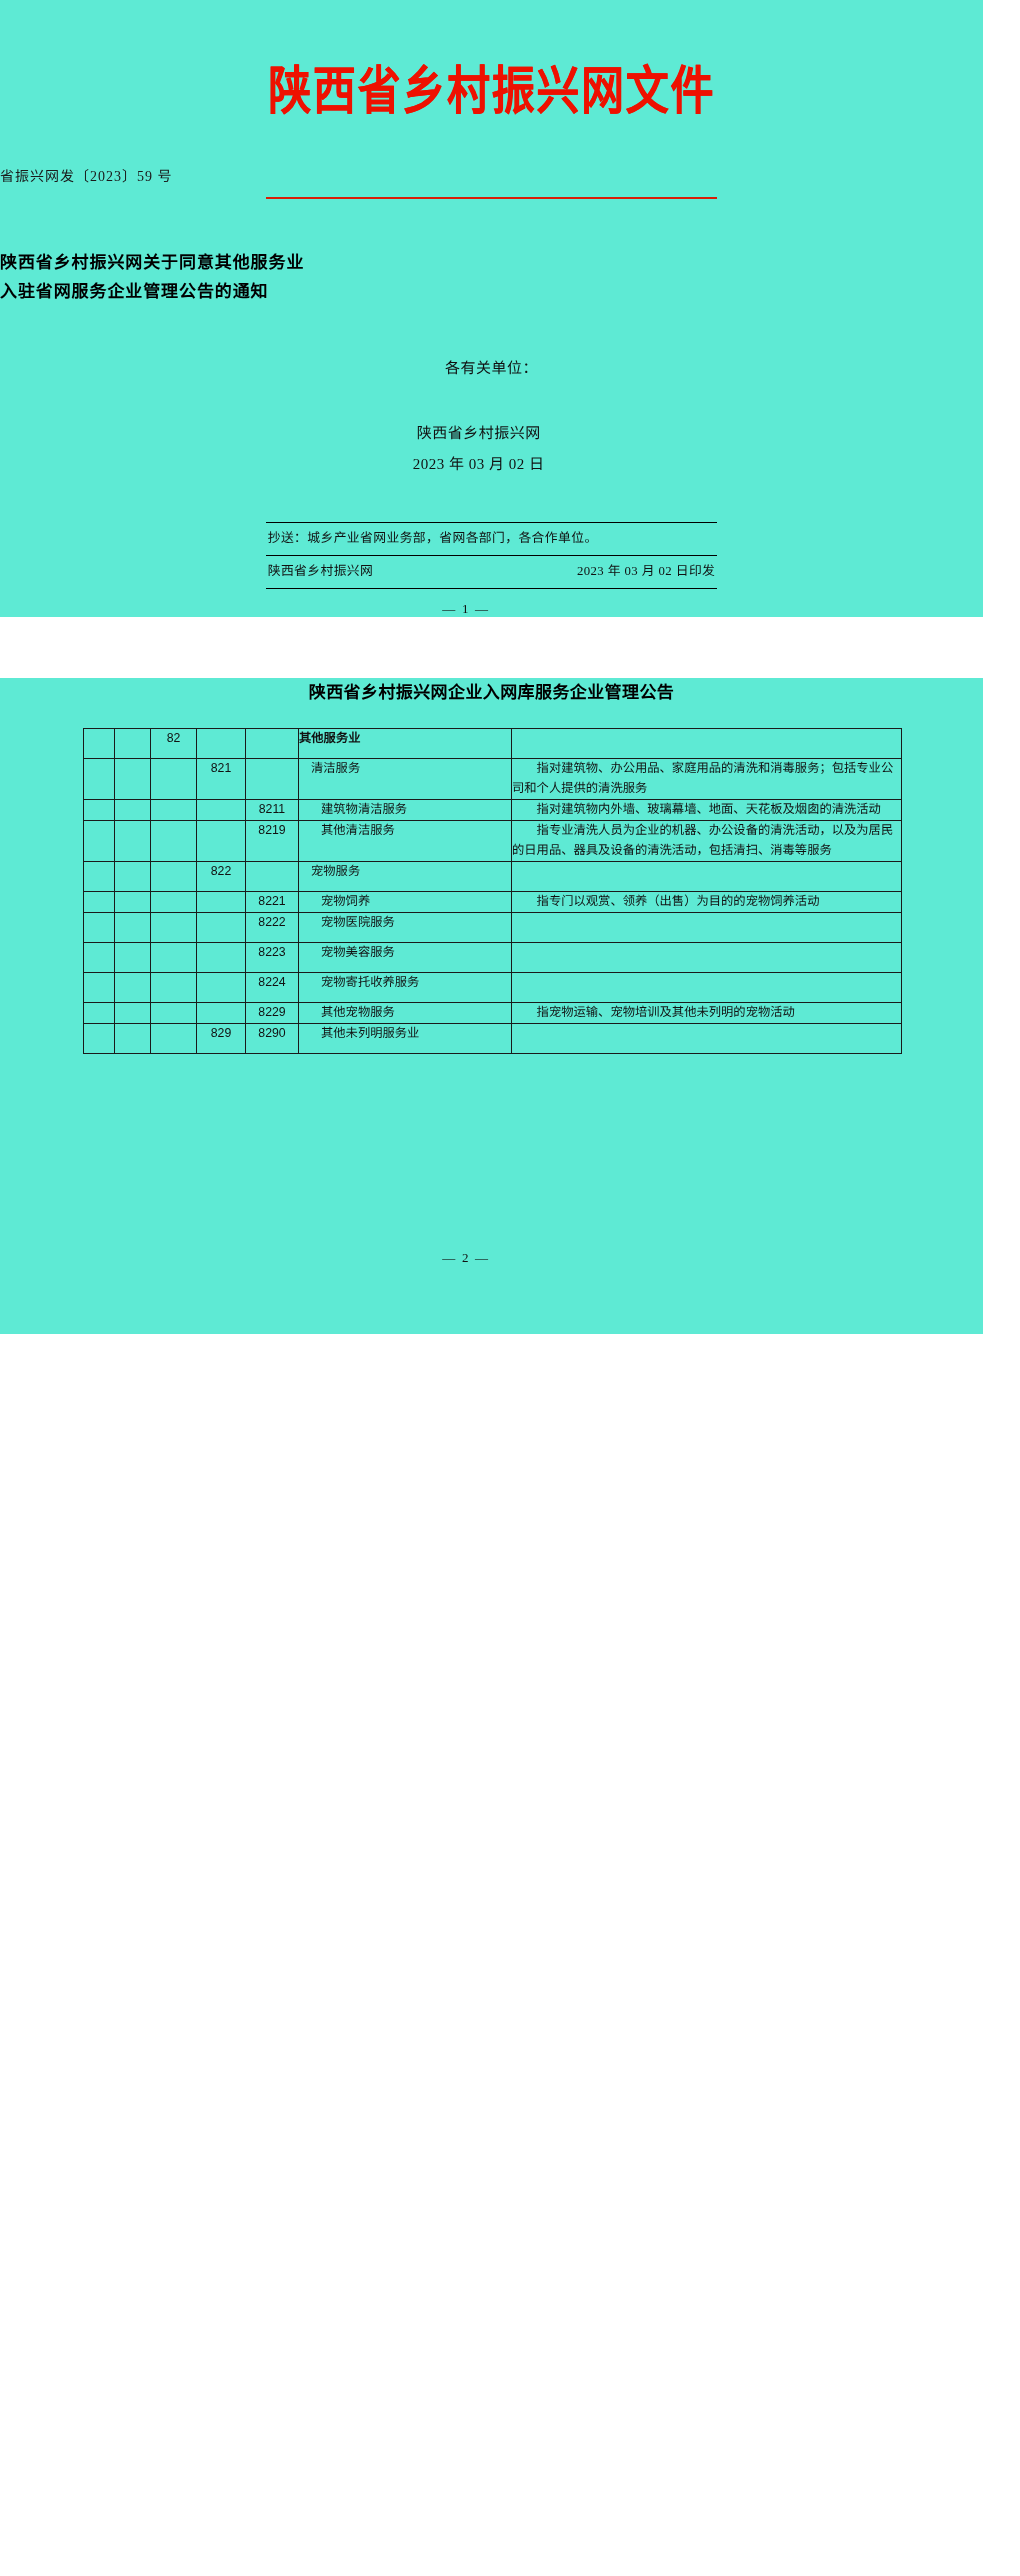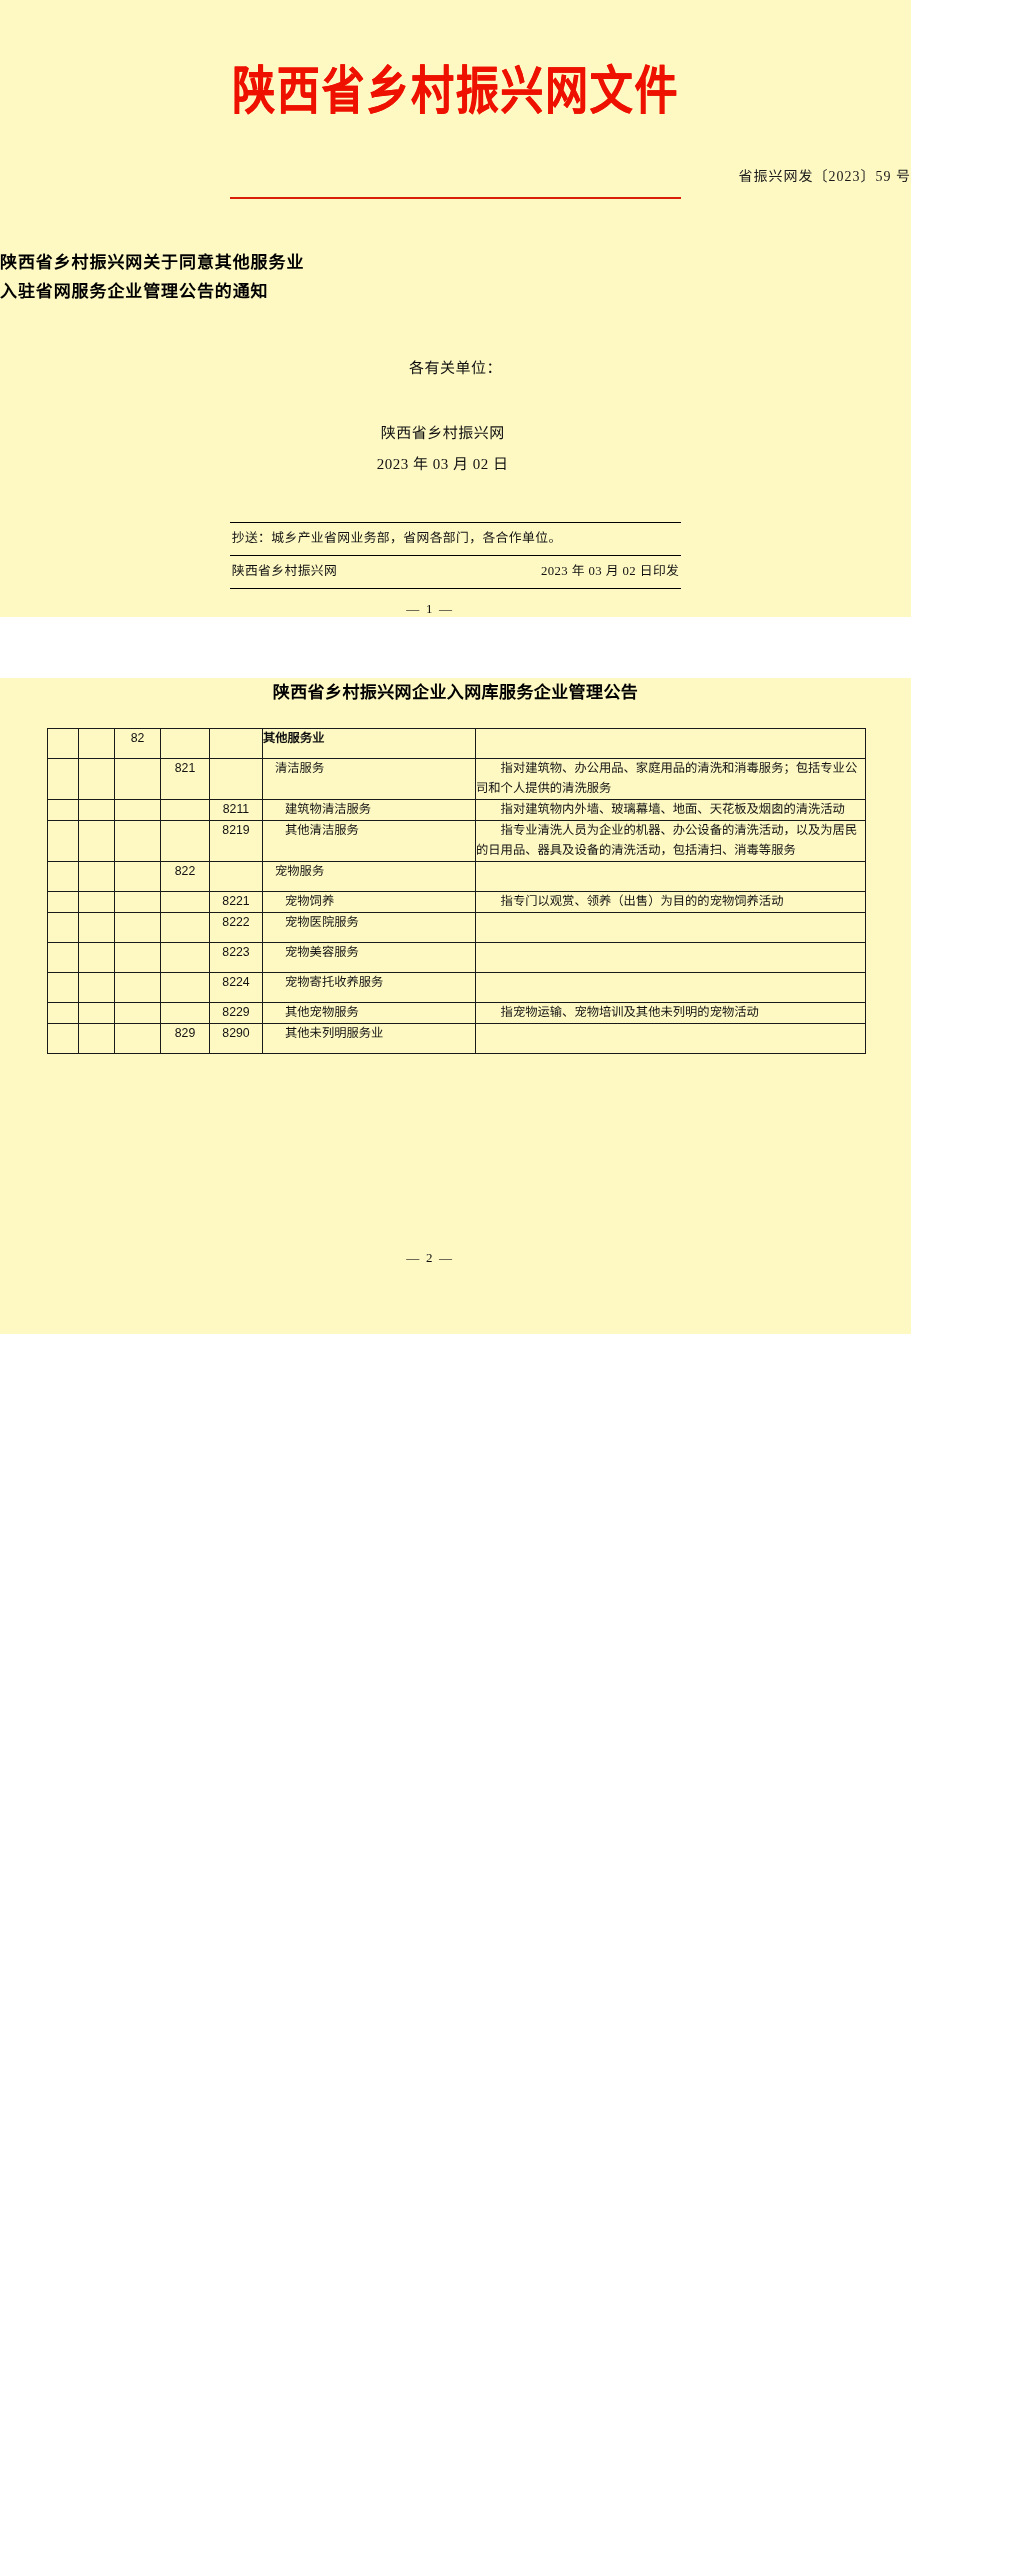--- a/index.html
+++ b/index.html
@@ -8,23 +8,23 @@
     padding: 0;
     background: #ffffff;
   }
   body {
     width: 1021px;
     font-family: "Liberation Serif", "DejaVu Serif", serif;
     color: #111111;
     -webkit-font-smoothing: antialiased;
   }
   .page {
-    width: 911px;
+    width: 983px;
     box-sizing: border-box;
-    background: #fef9c3;
+    background: #5eead4;
     position: relative;
   }
   
   .page-one {
     padding: 0 0 0 0;
   }
   .masthead {
     text-align: center;
     padding-top: 61px;
     padding-bottom: 5.1px;
@@ -37,21 +37,21 @@
     letter-spacing: 1.7px;
     line-height: 1.15;
     white-space: nowrap;
     display: inline-block;
     transform: scaleY(1.22);
     transform-origin: center top;
     text-shadow: 0.4px 0 0 #EE1100;
   }
   .docnum-wrap {
     margin-top: 49px;
-    text-align: right;
+    text-align: left;
   }
   .docnum {
     font-size: 14px;
     letter-spacing: 1px;
     color: #1a1a1a;
     font-family: "Liberation Serif", "DejaVu Serif", serif;
   }
   .red-rule {
     height: 2.1px;
     background: #D81E06;

